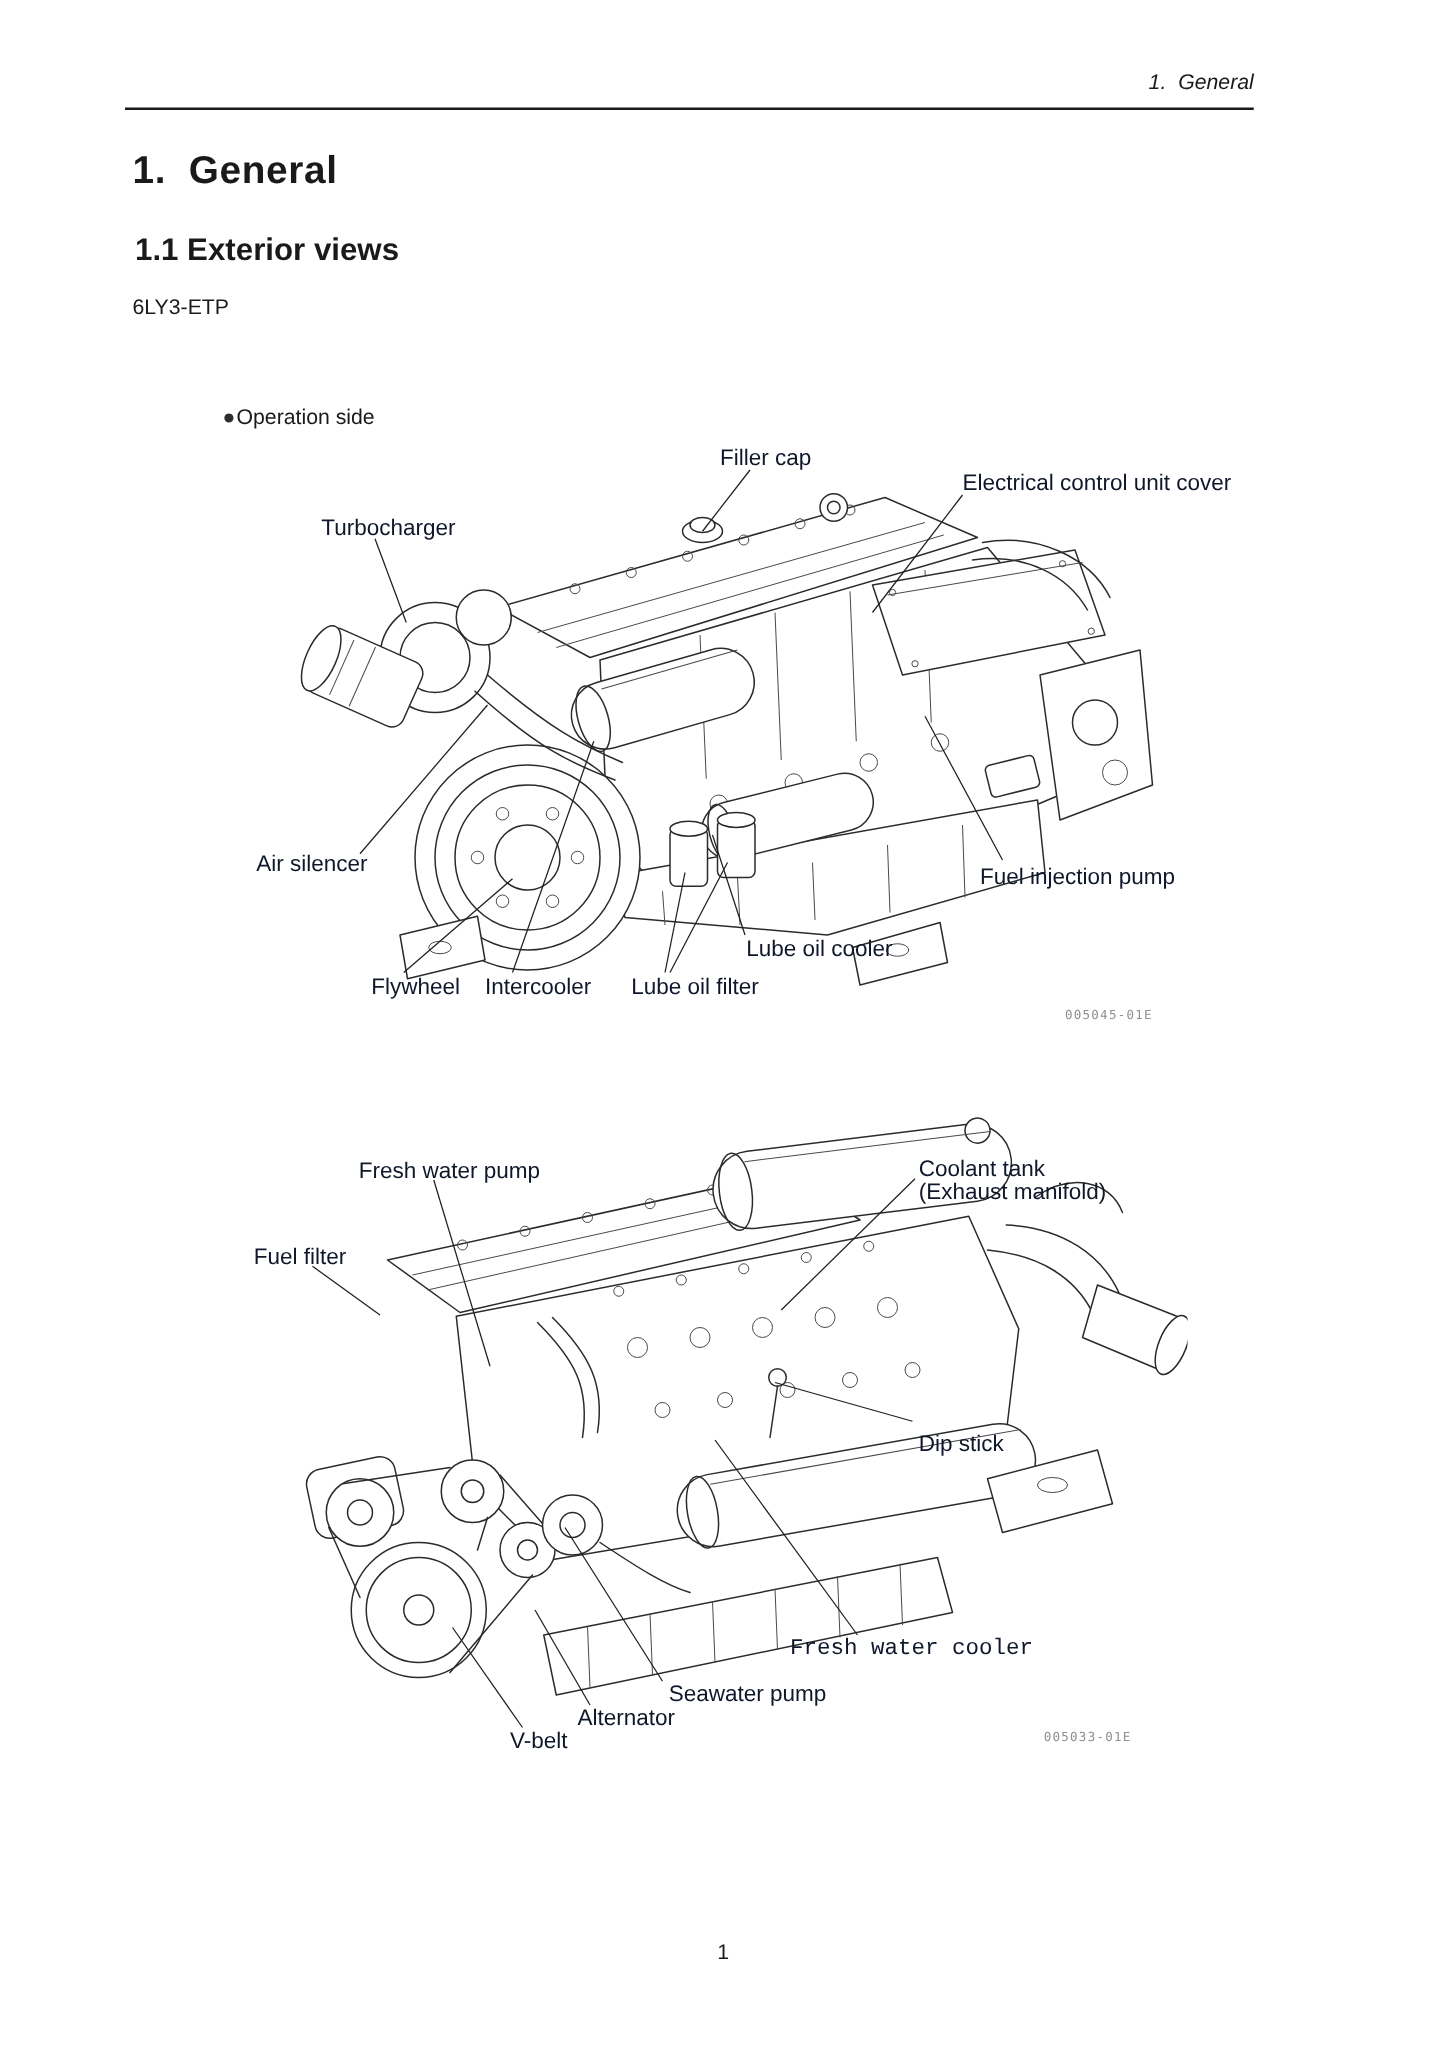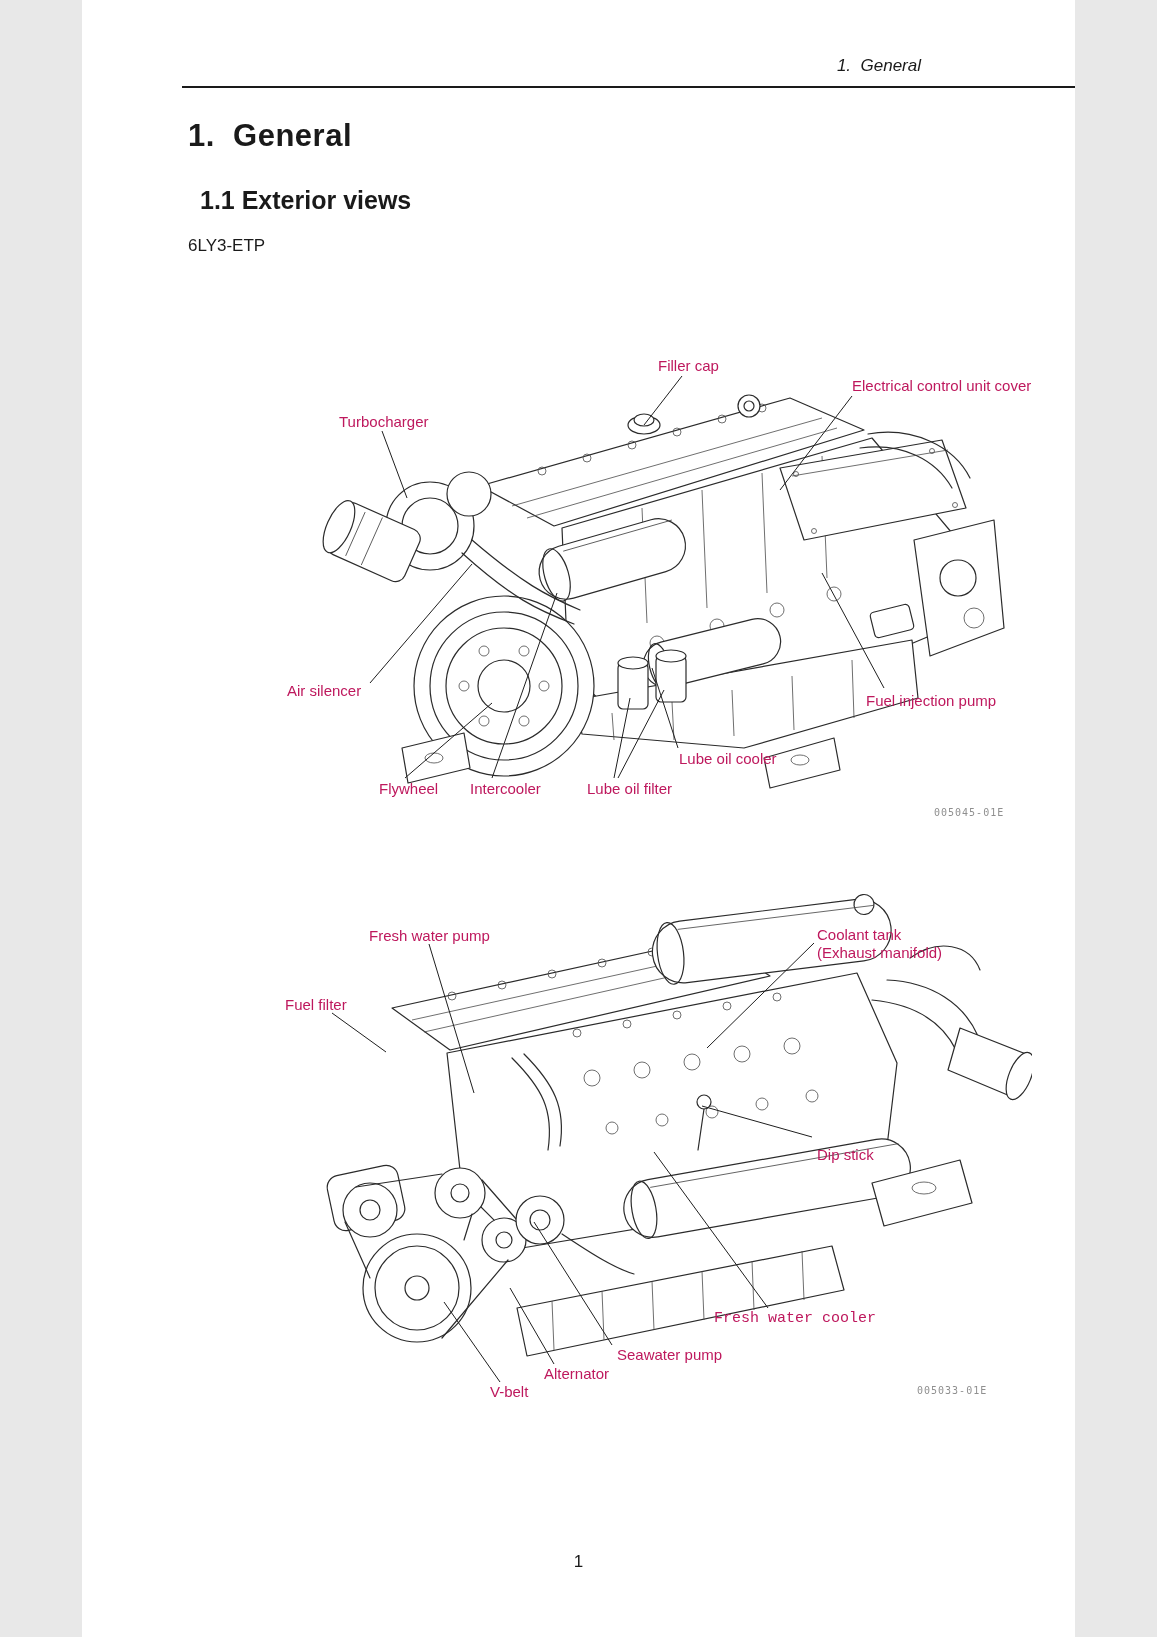--- a/index.html
+++ b/index.html
@@ -1,18 +1,18 @@
 <!DOCTYPE html>
 <html><head>
 <meta charset="utf-8">
 <style>
   html,body{margin:0;padding:0;background:#e8e8e8;}
   #page{
     position:relative;
-    width:993px;height:1637px;
+    width:1157px;height:1637px;
     background:#ffffff;
     font-family:"Liberation Sans", sans-serif;
     color:#1a1a1a;
     overflow:hidden;
     margin:0 auto;
   }
   .abs{position:absolute;}
   #header-right{
     top:56px;right:154px;
     font-size:17px;font-style:italic;
@@ -21,42 +21,42 @@
   #header-rule{
     top:86px;left:100px;width:903px;height:2px;
     background:#1a1a1a;
   }
   #chapter-title{
     top:118px;left:106px;
     font-size:31px;font-weight:bold;
     white-space:pre;letter-spacing:0.5px;
   }
   #section-title{
-    top:186px;left:118px;
+    top:186px;left:108px;
     font-size:25px;font-weight:bold;
     white-space:pre;
   }
   #model-name{
     top:236px;left:106px;
     font-size:17px;
   }
   .fig-section-title{
     font-size:17px;
     white-space:pre;
   }
   .fig-bullet{
     display:inline-block;
     color:#2d2d2d;
     font-size:17px;
     margin-right:1px;
   }
   .callout{
-    font-size:15px;
+    font-size:18px;
     white-space:nowrap;
-    color:#be185d;
+    color:#0f172a;
     line-height:18px;
   }
   .fig-code{
     font-family:"DejaVu Sans Mono", monospace;
     font-size:10px;
     color:#8f8f8f;
     letter-spacing:1px;
     white-space:nowrap;
   }
   #page-number{
@@ -74,20 +74,23 @@
 
 <div id="page">
 
   <div id="header-right" class="abs">1.  General</div>
   <div id="header-rule" class="abs"></div>
 
   <div id="chapter-title" class="abs">1.  General</div>
   <div id="section-title" class="abs">1.1 Exterior views</div>
   <div id="model-name" class="abs">6LY3-ETP</div>
 
+  <div class="abs fig-section-title" style="top:304px;left:159px;">
+    <span class="fig-bullet">●</span><span>Operation side</span>
+  </div>
 
   <svg class="abs" style="top:368px;left:230px;" width="730" height="432" viewBox="0 0 730 432">
 
     <polygon class="artw" points="250,160 560,70 640,165 632,262 470,330 300,345 256,300"></polygon>
     <line class="thin" x1="330" y1="140" x2="335" y2="255"></line>
     <line class="thin" x1="390" y1="122" x2="395" y2="240"></line>
     <line class="thin" x1="450" y1="105" x2="455" y2="225"></line>
     <line class="thin" x1="510" y1="88" x2="515" y2="210"></line>
     <circle class="thin" cx="345" cy="275" r="7"></circle>
     <circle class="thin" cx="405" cy="258" r="7"></circle>

